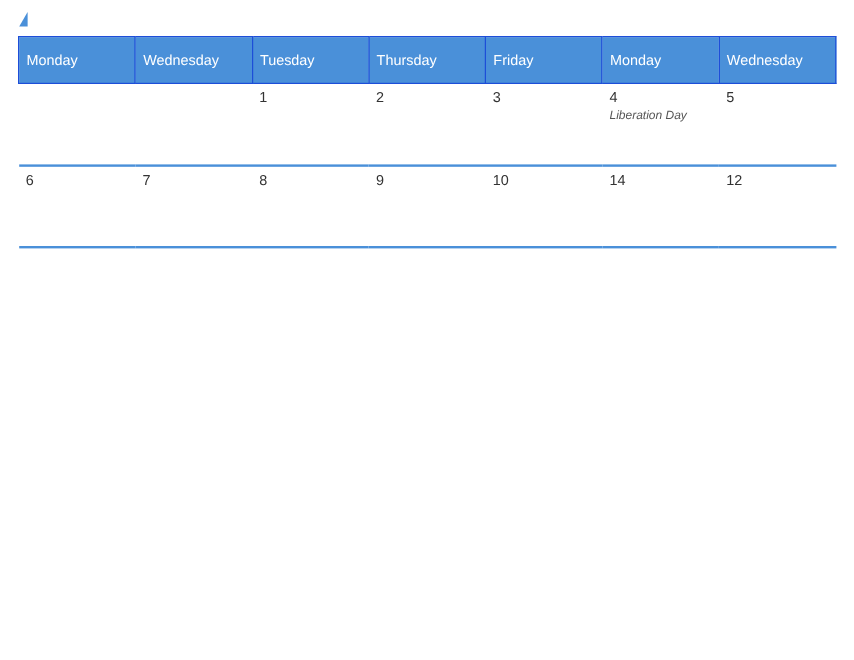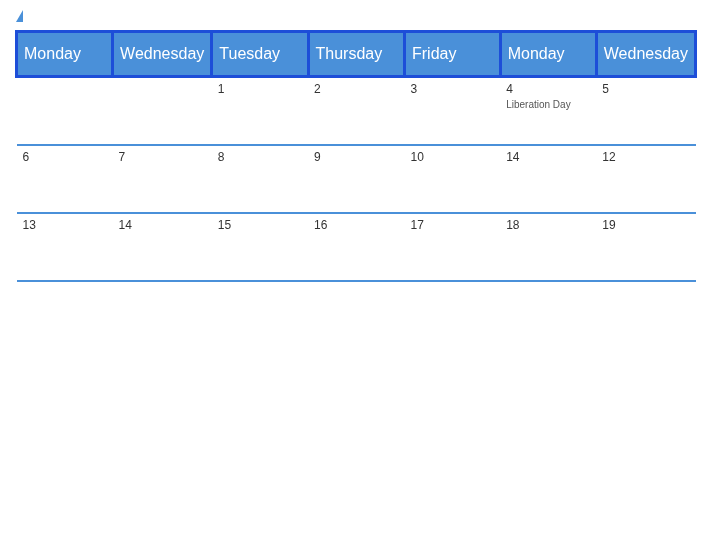--- a/index.html
+++ b/index.html
@@ -40,25 +40,25 @@
       min-width: 80px;
       text-align: right;
     }
     .calendar {
       width: 100%;
       border-collapse: collapse;
     }
     .calendar thead tr th {
       background-color: #4a90d9;
       color: #fff;
-      font-size: 16px;
+      font-size: 12px;
       font-weight: normal;
       padding: 12px 6px;
       text-align: left;
-      border: 3px solid #1d4ed8;
+      border: 1px solid #1d4ed8;
     }
     .calendar tbody tr {
       border-bottom: 2px solid #4a90d9;
     }
     .calendar tbody tr td {
       vertical-align: top;
       padding: 4px 6px;
       font-size: 12px;
       color: #333;
       height: 68px;
@@ -70,20 +70,21 @@
     .day-number {
       font-size: 12px;
       color: #333;
       margin-bottom: 2px;
     }
     .holiday {
       font-size: 10px;
       color: #555;
       margin-top: 2px;
       line-height: 1.3;
+      font-style: italic;
     }
     .logo-row {
       display: flex;
       align-items: center;
     }
     .logo-text-general {
       font-size: 13px;
       font-weight: bold;
       color: #555;
     }
@@ -169,38 +170,15 @@
           <td>
             <div class="day-number">10</div>
           </td>
           <td>
             <div class="day-number">14</div>
           </td>
           <td>
             <div class="day-number">12</div>
           </td>
         </tr>
-        <tr>
-          <td>
-            <div class="day-number">13</div>
-          </td>
-          <td>
-            <div class="day-number">14</div>
-          </td>
-          <td>
-            <div class="day-number">15</div>
-          </td>
-          <td>
-            <div class="day-number">16</div>
-          </td>
-          <td>
-            <div class="day-number">17</div>
-          </td>
-          <td>
-            <div class="day-number">18</div>
-          </td>
-          <td>
-            <div class="day-number">19</div>
-          </td>
-        </tr>
       </tbody>
   </table>
 </div>
 
 </body></html>

